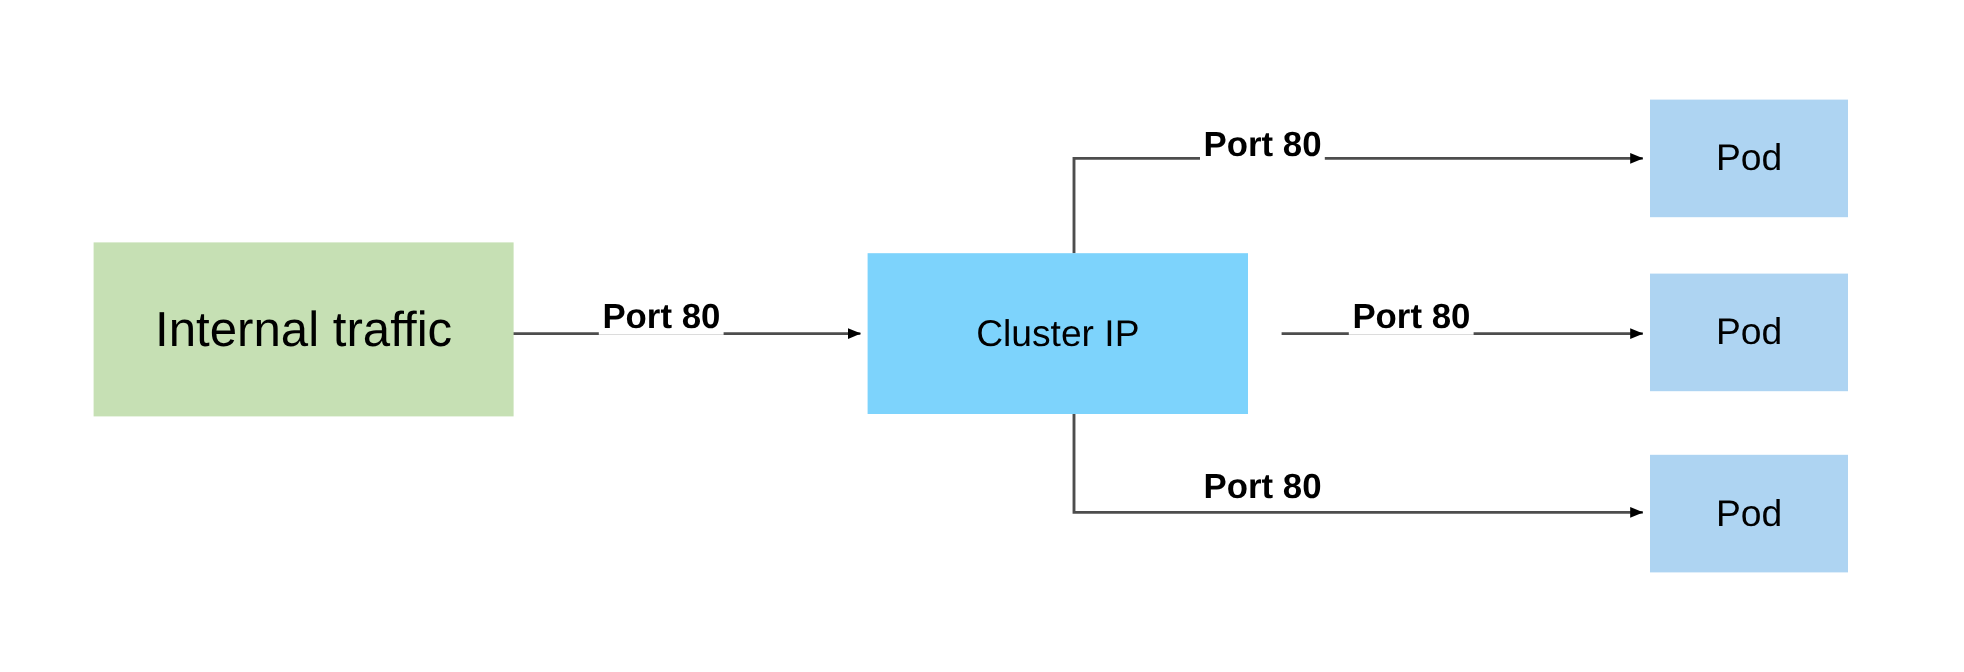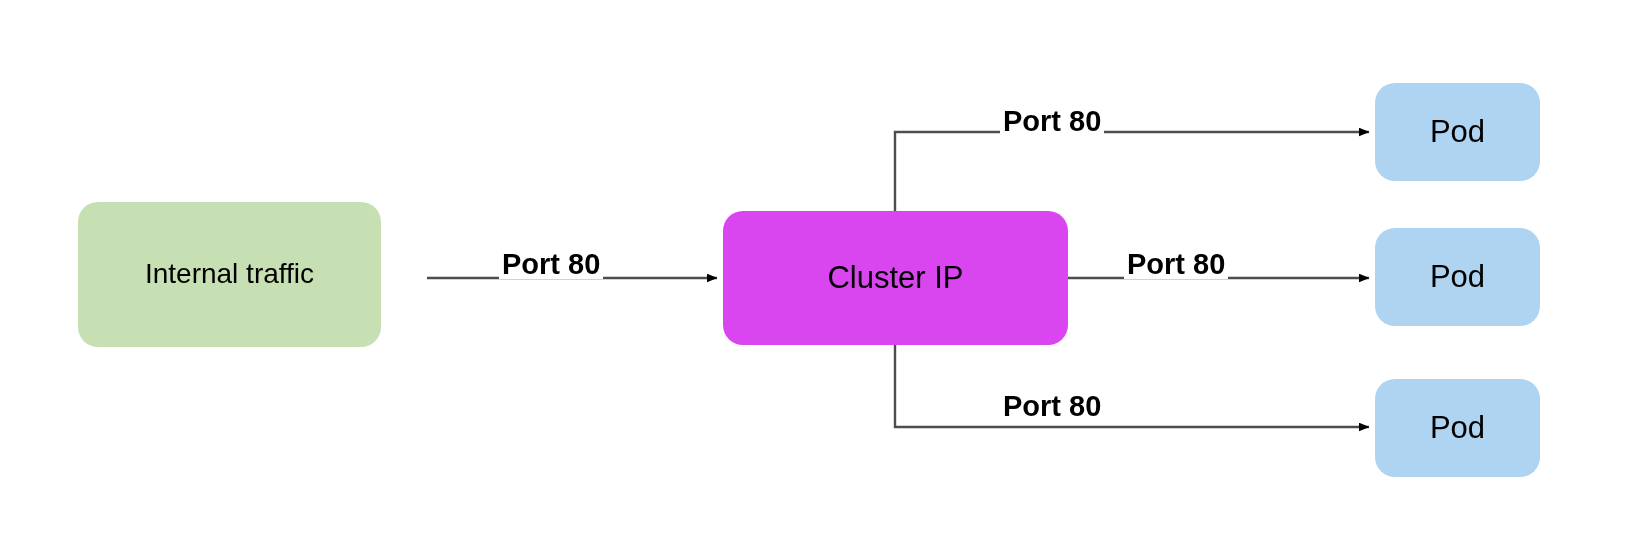--- a/index.html
+++ b/index.html
@@ -27,43 +27,42 @@
   }
   .node-box {
     position: absolute;
     box-sizing: border-box;
     display: flex;
     align-items: center;
     justify-content: center;
     color: #000000;
     line-height: 1.1;
     white-space: nowrap;
-    border-radius: 20px;
   }
   .node-label {
     display: block;
   }
   .edge-label {
     position: absolute;
     background: #ffffff;
     color: #000000;
     padding: 0 3px;
     white-space: nowrap;
     line-height: 1;
     font-weight: bold;
   }
   
   #node-internal-traffic {
-    left: 78px;  top: 202px;  width: 303px;  height: 145px;
+    left: 78px;  top: 202px;  width: 350px;  height: 145px;
     background: #c6e0b4;
-    font-size: 28px;
+    font-size: 41px;
   }
   #node-cluster-ip {
-    left: 723px; top: 211px;  width: 345px; height: 134px;
-    background: #d946ef;
+    left: 723px; top: 211px;  width: 317px; height: 134px;
+    background: #7dd3fc;
     font-size: 31px;
   }
   #node-pod-1 {
     left: 1375px; top: 83px;  width: 165px; height: 98px;
     background: #aed4f2;
     font-size: 31px;
   }
   #node-pod-2 {
     left: 1375px; top: 228px; width: 165px; height: 98px;
     background: #aed4f2;

